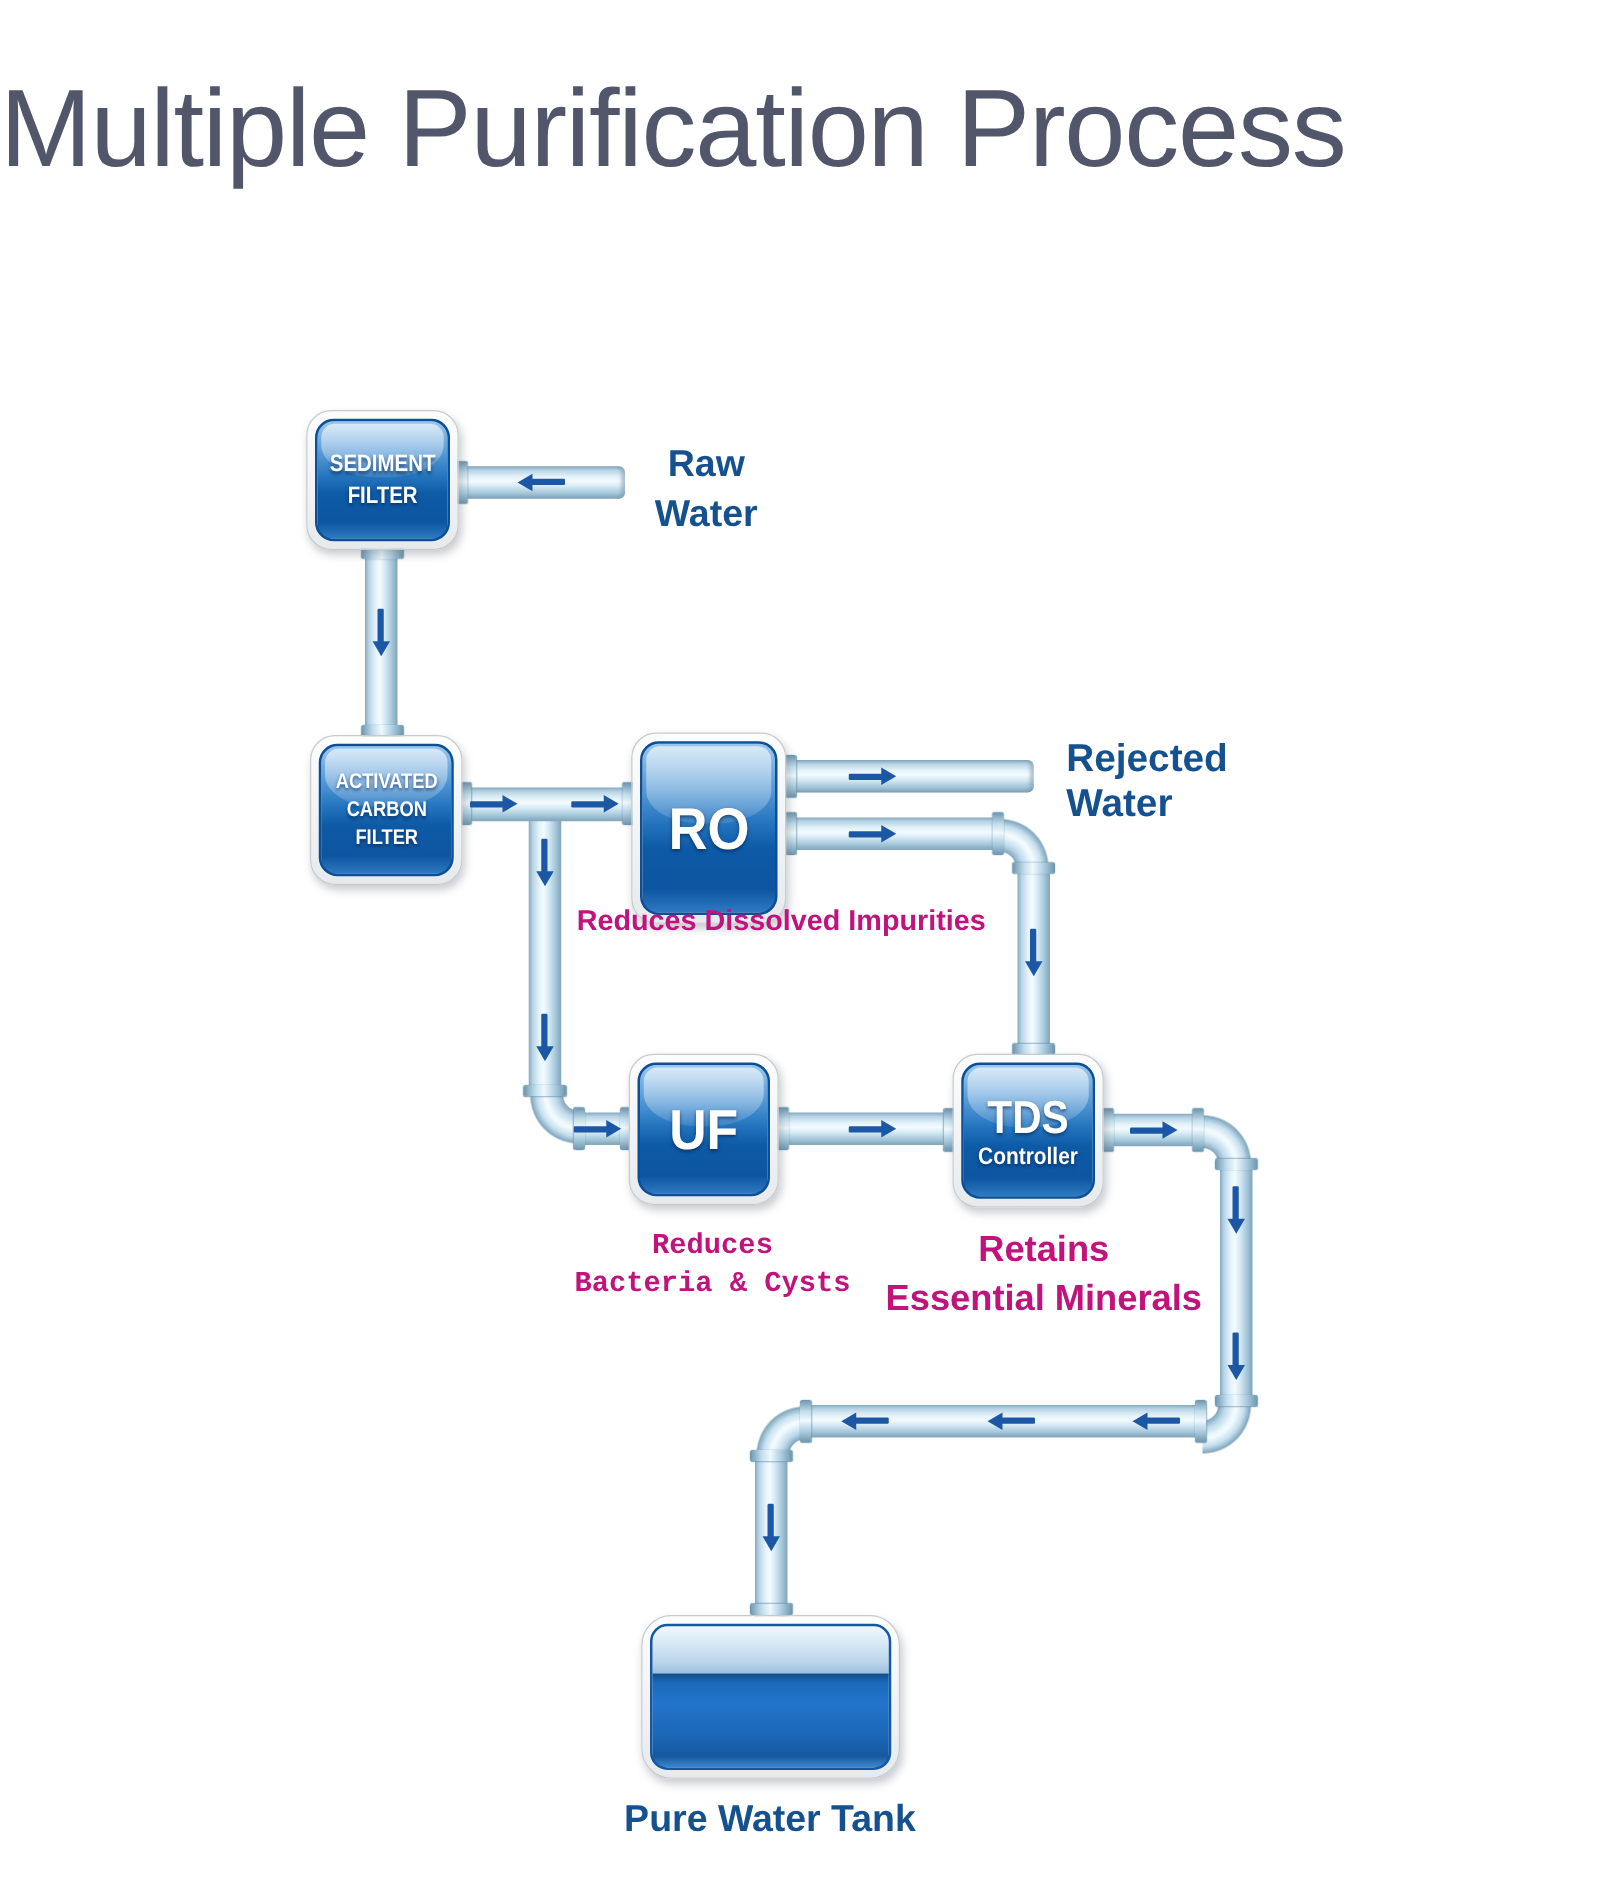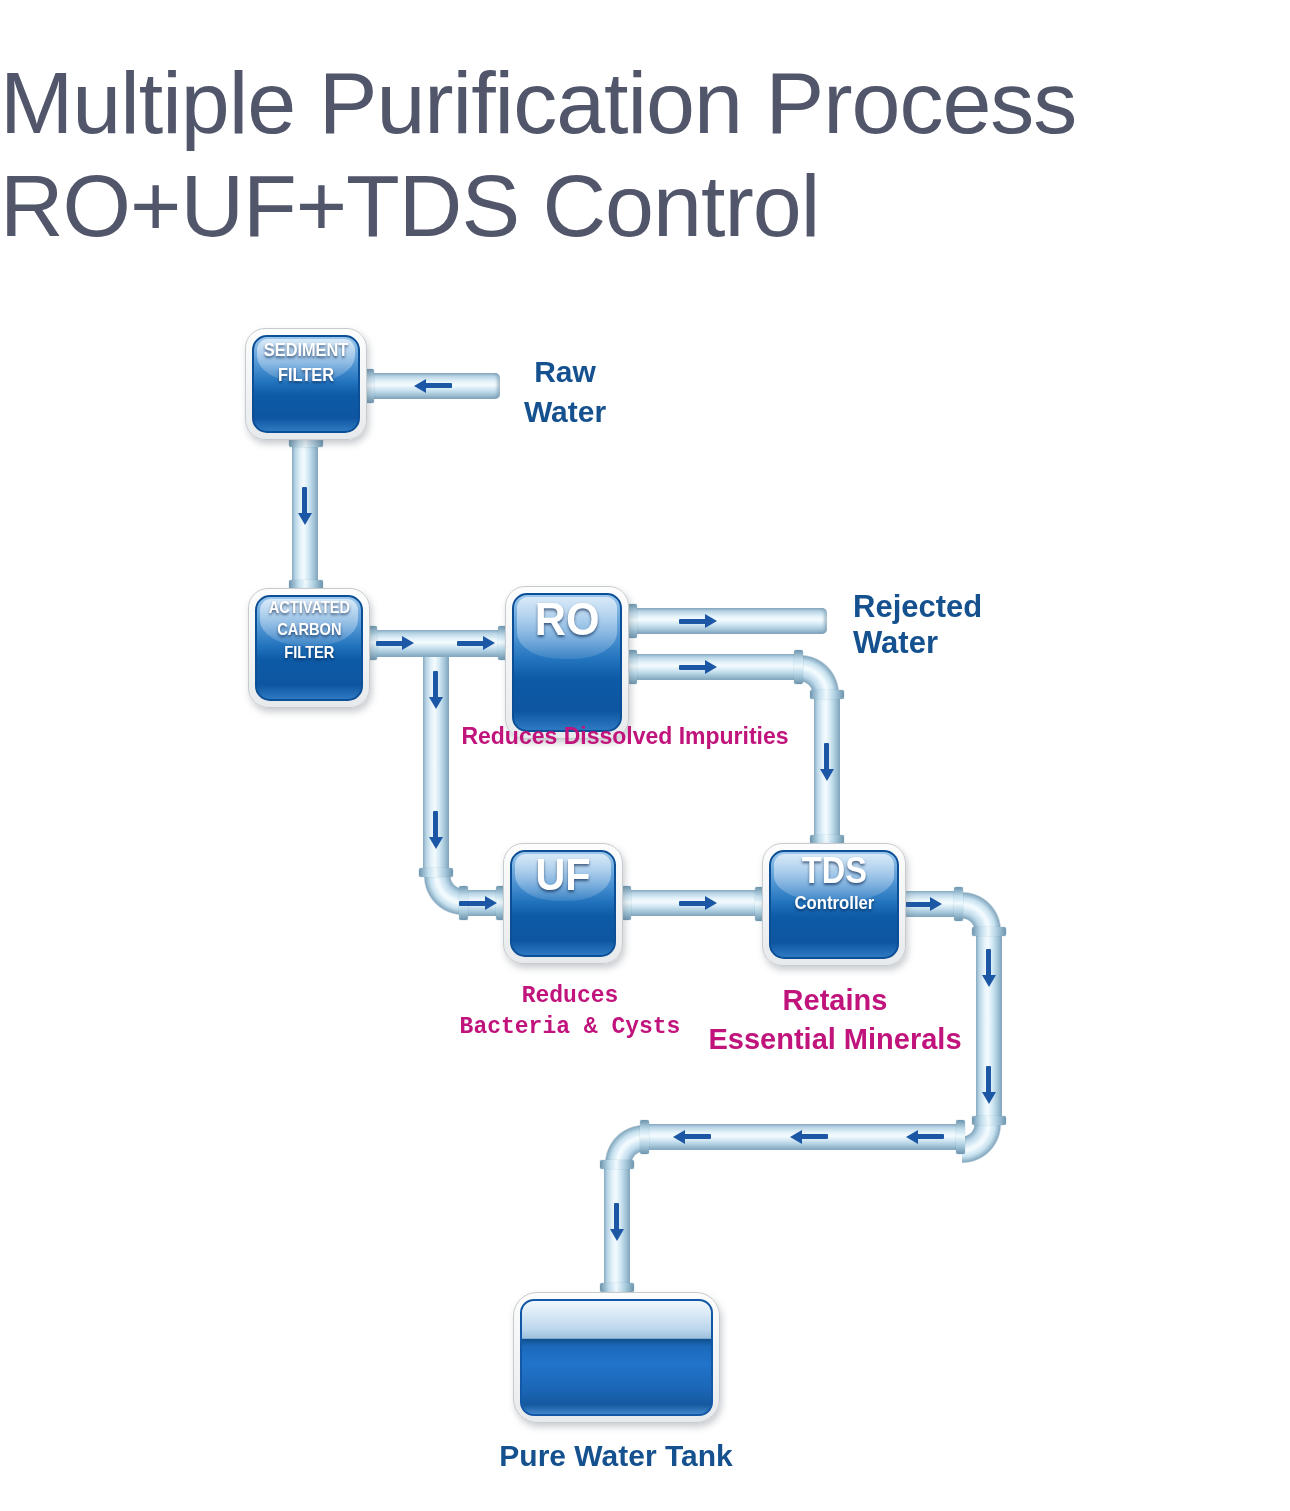--- a/index.html
+++ b/index.html
@@ -55,21 +55,21 @@
   .node {
     position:absolute; z-index:5; box-sizing:border-box; padding:6px;
     background:linear-gradient(180deg,#fdfdfd,#e7eaec);
     border:1px solid #c6cbd0; border-radius:20px;
     box-shadow:2px 4px 7px rgba(100,110,120,.35);
   }
   .node-inner {
     position:relative; width:100%; height:100%; box-sizing:border-box;
     border-radius:15px; border:2px solid #0d4f97; overflow:hidden;
     background:linear-gradient(180deg,#9ac7ec 0%,#4e94d3 30%,#2273bd 48%,#0d5aa6 62%,#0e55a0 86%,#2e7ac2 100%);
-    display:flex; flex-direction:column; align-items:center; justify-content:flex-start;
+    display:flex; flex-direction:column; align-items:center; justify-content:center;
   }
   .gloss {
     position:absolute; left:3px; right:3px; top:2px; height:46%; z-index:1;
     border-radius:11px 11px 45% 45% / 11px 11px 26px 26px;
     background:linear-gradient(180deg,rgba(255,255,255,.62),rgba(255,255,255,.10));
   }
   .node-label {
     position:relative; z-index:2; color:#ffffff; font-weight:700; text-align:center;
     transform:scaleX(.86); text-shadow:0 2px 3px rgba(3,32,74,.65); line-height:1.32;
   }
@@ -87,21 +87,20 @@
   .pink-label { color:#c0137b; }
   .center { text-align:center; }
 </style>
 </head>
 <body>
 
 <div class="canvas">
 
   <div class="title">
     <div>Multiple Purification Process</div>
-    <div>RO+UF+TDS Control</div>
   </div>
 
   <div class="pipe h cap-r" style="left:364px;top:373px;width:136px;"></div>
   <div class="pipe v" style="left:292px;top:438px;height:152px;"></div>
   <div class="pipe v" style="left:423px;top:642px;height:234px;"></div>
   <div class="pipe h" style="left:366px;top:630px;width:142px;height:27px;"></div>
   <div class="elbow dr" style="left:423px;top:876px;"></div>
   <div class="pipe h" style="left:463px;top:890px;width:45px;"></div>
   <div class="pipe h cap-r" style="left:624px;top:608px;width:203px;"></div>
   <div class="pipe h" style="left:624px;top:654px;width:176px;"></div>
@@ -187,21 +186,21 @@
     </div>
   </div>
 
   <div class="node" style="left:503px;top:843px;width:120px;height:121px;">
     <div class="node-inner">
       <div class="gloss"></div>
       <div class="node-label big" style="font-size:45px;">UF</div>
     </div>
   </div>
 
-  <div class="node" style="left:762px;top:843px;width:144px;height:123px;">
+  <div class="node" style="left:762px;top:843px;width:121px;height:123px;">
     <div class="node-inner">
       <div class="gloss"></div>
       <div class="node-label" style="font-size:37px;line-height:1;transform:scaleX(.88);">
         <div>TDS</div>
         <div style="font-size:19px;margin-top:4px;">Controller</div>
       </div>
     </div>
   </div>
 
   <div class="node" style="left:513px;top:1292px;width:207px;height:131px;border-radius:24px;">

